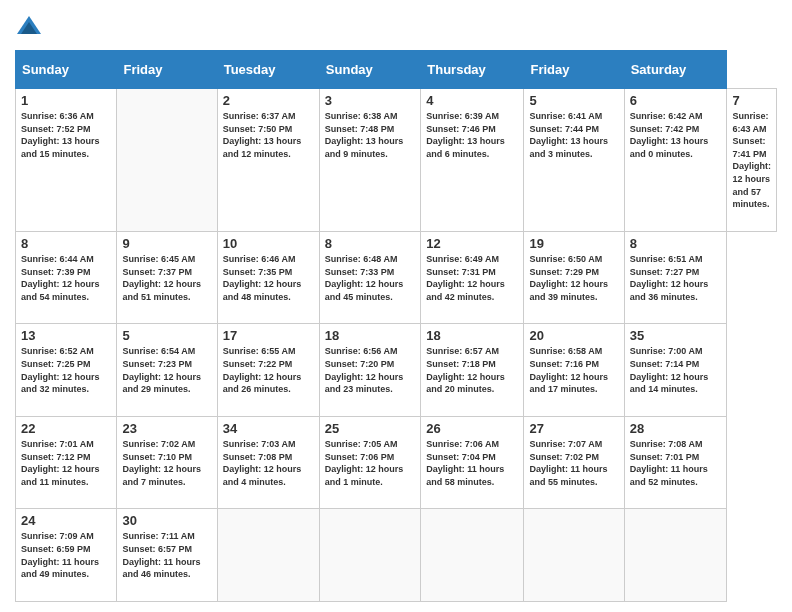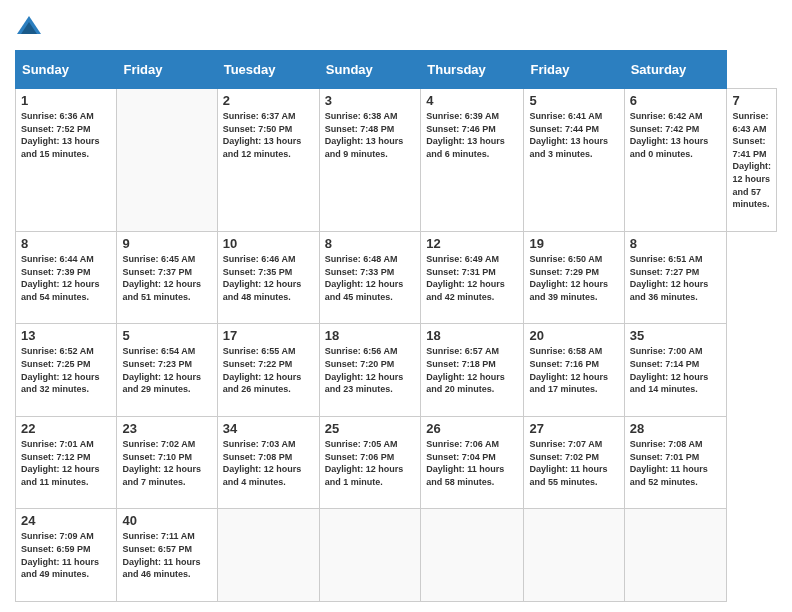--- a/index.html
+++ b/index.html
@@ -167,21 +167,21 @@
           <td><span class="day-number">22</span><span class="day-info">Sunrise: 7:01 AM<br>Sunset: 7:12 PM<br>Daylight: 12 hours and 11 minutes.</span></td>
           <td><span class="day-number">23</span><span class="day-info">Sunrise: 7:02 AM<br>Sunset: 7:10 PM<br>Daylight: 12 hours and 7 minutes.</span></td>
           <td><span class="day-number">34</span><span class="day-info">Sunrise: 7:03 AM<br>Sunset: 7:08 PM<br>Daylight: 12 hours and 4 minutes.</span></td>
           <td><span class="day-number">25</span><span class="day-info">Sunrise: 7:05 AM<br>Sunset: 7:06 PM<br>Daylight: 12 hours and 1 minute.</span></td>
           <td><span class="day-number">26</span><span class="day-info">Sunrise: 7:06 AM<br>Sunset: 7:04 PM<br>Daylight: 11 hours and 58 minutes.</span></td>
           <td><span class="day-number">27</span><span class="day-info">Sunrise: 7:07 AM<br>Sunset: 7:02 PM<br>Daylight: 11 hours and 55 minutes.</span></td>
           <td><span class="day-number">28</span><span class="day-info">Sunrise: 7:08 AM<br>Sunset: 7:01 PM<br>Daylight: 11 hours and 52 minutes.</span></td>
         </tr>
         <tr>
           <td><span class="day-number">24</span><span class="day-info">Sunrise: 7:09 AM<br>Sunset: 6:59 PM<br>Daylight: 11 hours and 49 minutes.</span></td>
-          <td><span class="day-number">40</span><span class="day-info">Sunrise: 7:11 AM<br>Sunset: 6:57 PM<br>Daylight: 11 hours and 46 minutes.</span></td>
+          <td><span class="day-number">30</span><span class="day-info">Sunrise: 7:11 AM<br>Sunset: 6:57 PM<br>Daylight: 11 hours and 46 minutes.</span></td>
           <td class="empty"></td>
           <td class="empty"></td>
           <td class="empty"></td>
           <td class="empty"></td>
           <td class="empty"></td>
         </tr>
       </tbody>
   </table>
 </div>
 

